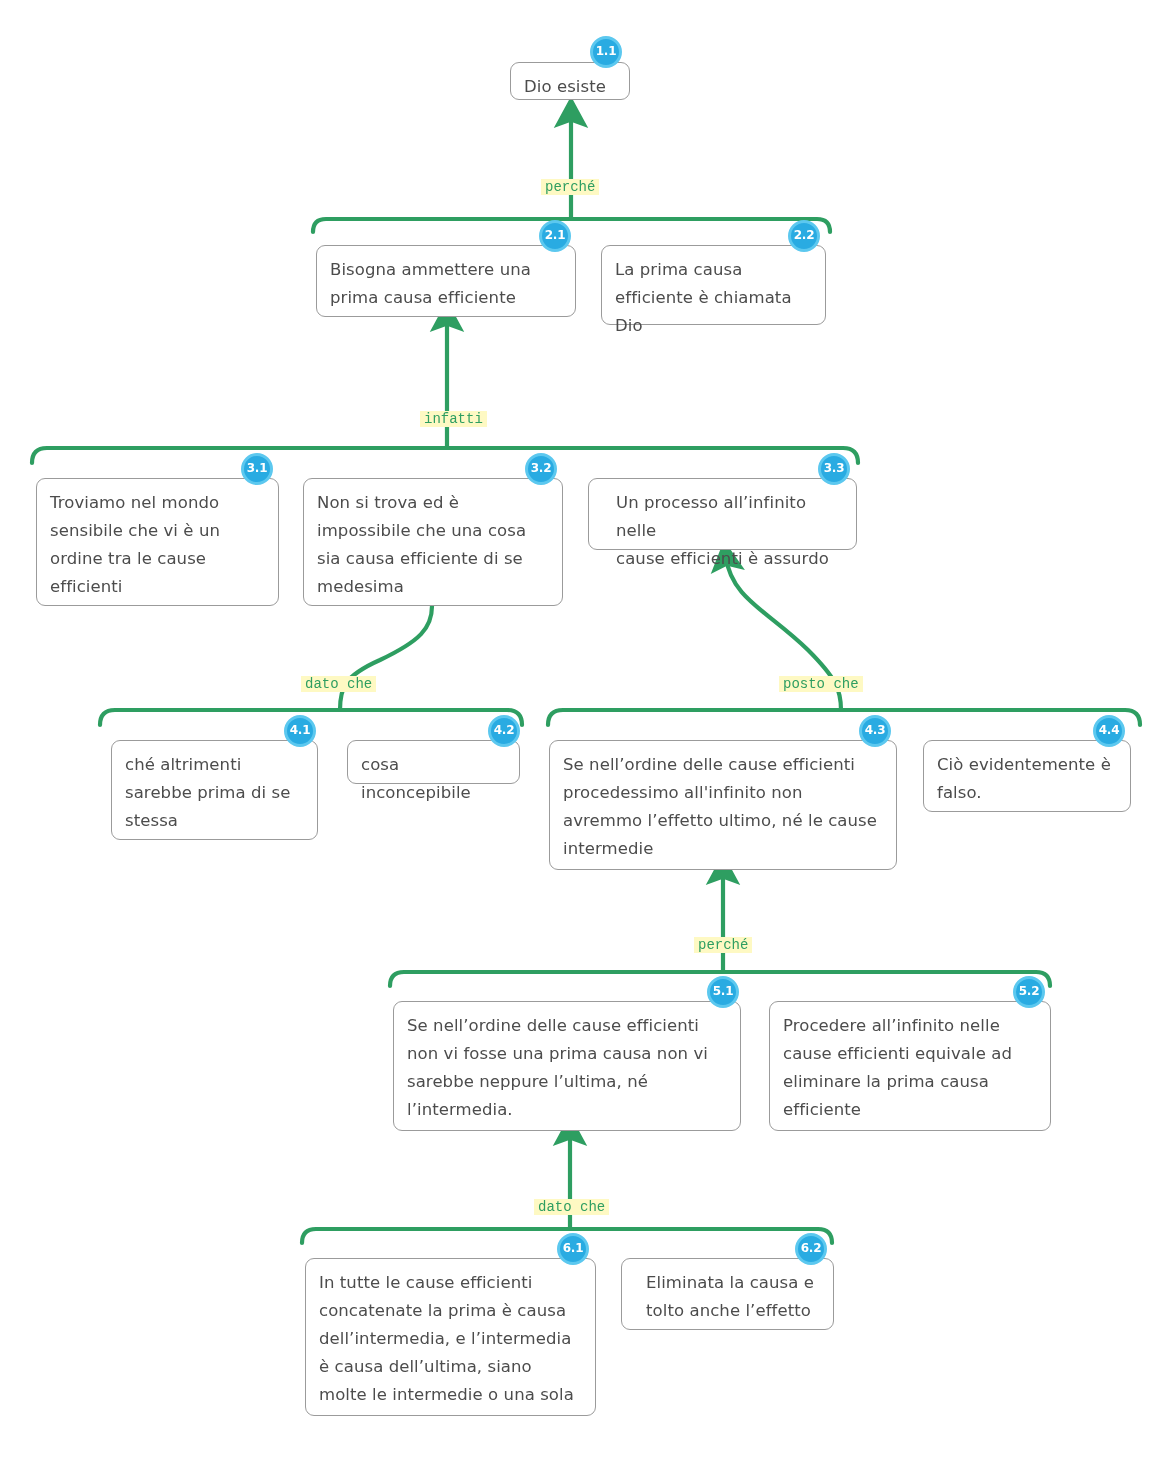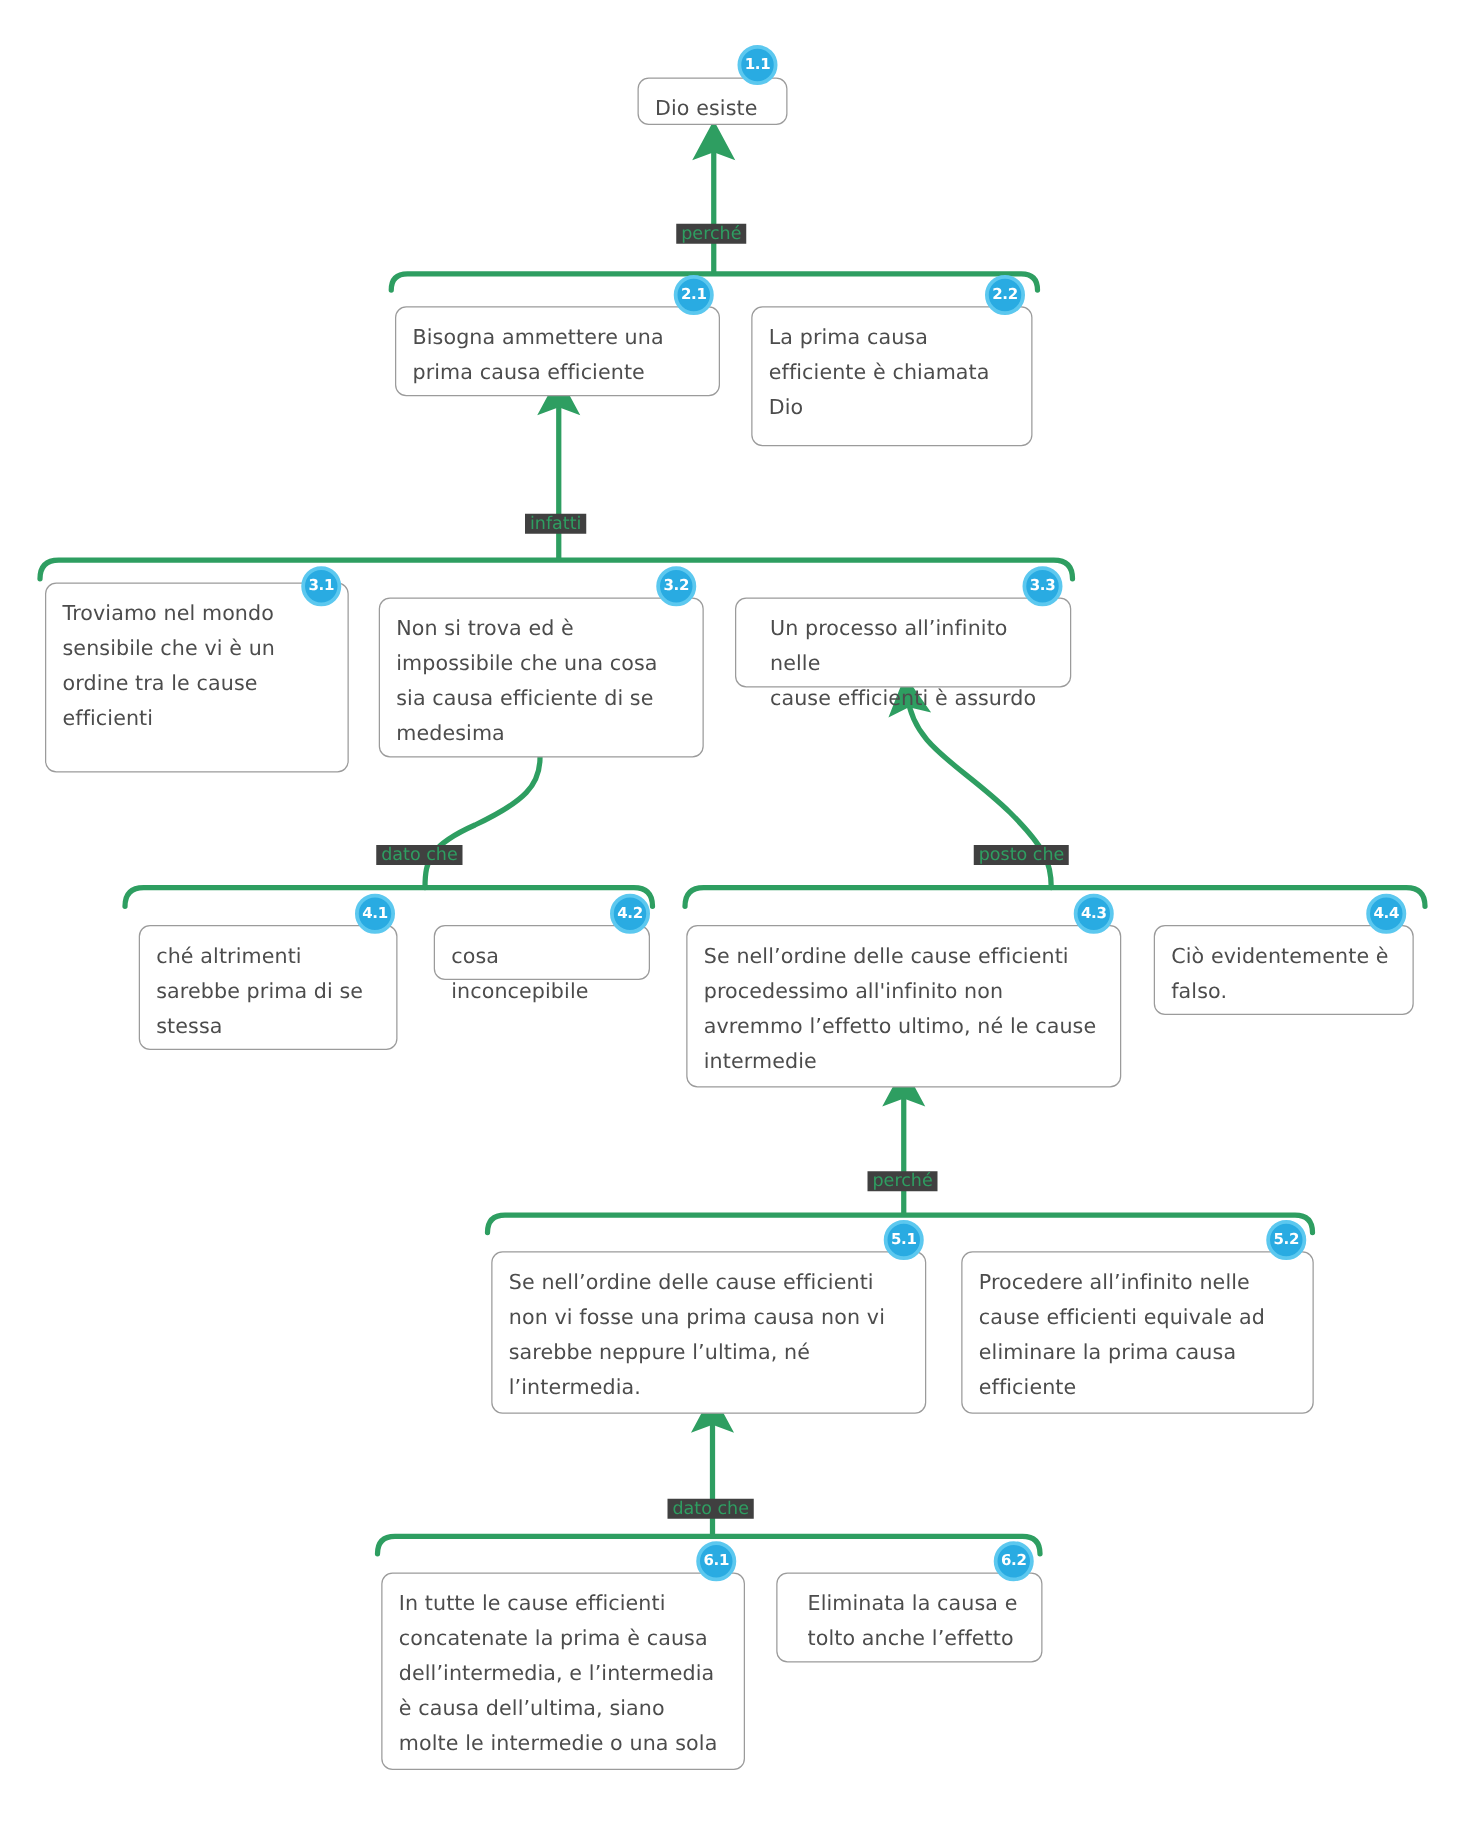--- a/index.html
+++ b/index.html
@@ -58,23 +58,24 @@
     text-align: center;
     letter-spacing: -0.02em;
     z-index: 5;
   }
   .conn-label {
     position: absolute;
     color: #2e9e61;
     font-size: 14px;
     line-height: 16px;
     white-space: nowrap;
-    background: #404040;
+    background: #fef9c3;
     padding: 0 4px;
     z-index: 4;
+    font-family: Liberation Mono, monospace;
   }
 </style>
 </head>
 <body>
 
 <div id="canvas">
 
   <svg id="svg-layer" viewBox="0 0 1171 1459">
     <defs>
       <marker id="arrow" markerWidth="10" markerHeight="10" refX="4.2" refY="5" orient="auto" markerUnits="strokeWidth">
@@ -105,28 +106,28 @@
     <span class="node-text">Dio esiste</span>
   </div>
   <div class="badge" style="left:590px; top:36px;">1.1</div>
 
   <div class="node" style="left:316px; top:245px; width:260px; height:72px;">
     <span class="node-text">Bisogna ammettere una
 prima causa efficiente</span>
   </div>
   <div class="badge" style="left:539px; top:220px;">2.1</div>
 
-  <div class="node" style="left:601px; top:245px; width:225px; height:112px;">
+  <div class="node" style="left:601px; top:245px; width:225px; height:80px;">
     <span class="node-text">La prima causa
 efficiente è chiamata
 Dio</span>
   </div>
   <div class="badge" style="left:788px; top:220px;">2.2</div>
 
-  <div class="node" style="left:36px; top:466px; width:243px; height:152px;">
+  <div class="node" style="left:36px; top:478px; width:243px; height:128px;">
     <span class="node-text">Troviamo nel mondo
 sensibile che vi è un
 ordine tra le cause
 efficienti</span>
   </div>
   <div class="badge" style="left:241px; top:453px;">3.1</div>
 
   <div class="node" style="left:303px; top:478px; width:260px; height:128px;">
     <span class="node-text">Non si trova ed è
 impossibile che una cosa

